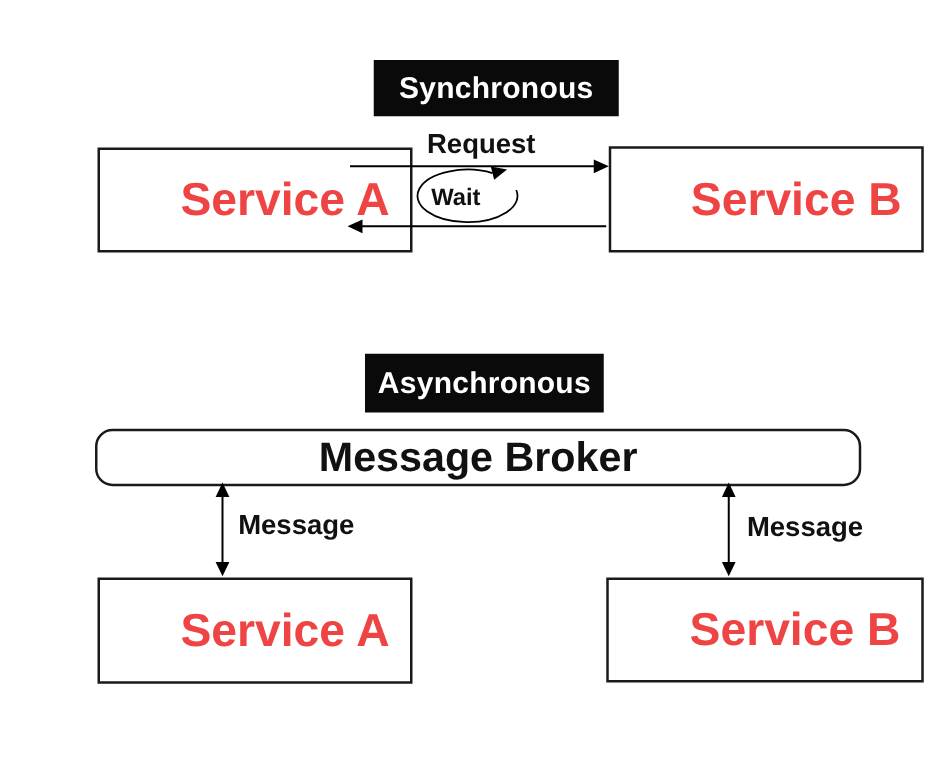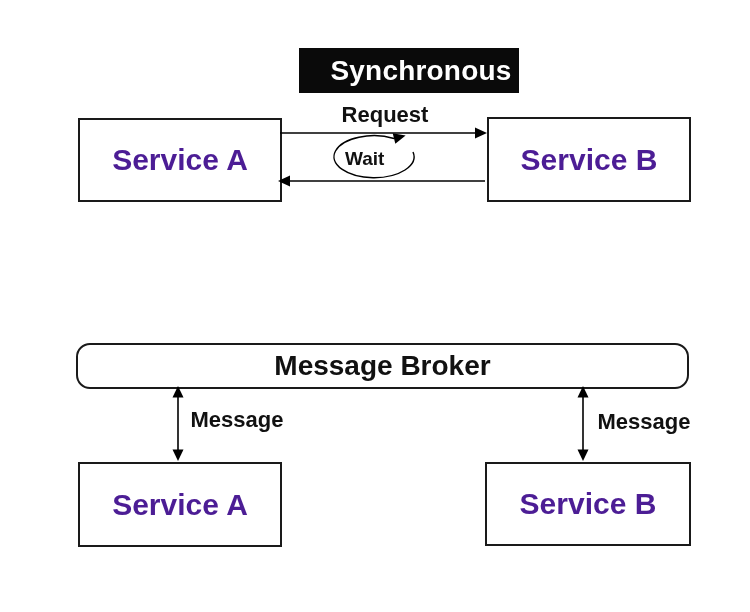--- a/index.html
+++ b/index.html
@@ -15,43 +15,43 @@
     background: #ffffff;
     overflow: hidden;
   }
   .abs { position: absolute; }
   .title-box {
     background: #0a0a0a;
     color: #ffffff;
     display: flex;
     align-items: center;
     justify-content: center;
-    font-size: 28px;
+    font-size: 24px;
     font-weight: 600;
     letter-spacing: 0.2px;
-    padding-left: 24px;
   }
   .service-box {
     background: #ffffff;
     border: 2px solid #1a1a1a;
     display: flex;
     align-items: center;
     justify-content: center;
-    font-size: 30px;
+    font-size: 37px;
     font-weight: 600;
-    color: #4c1d95;
+    color: #ef4444;
+    padding-left: 48px;
   }
   .broker-box {
     background: #ffffff;
     border: 2px solid #1a1a1a;
     border-radius: 14px;
     display: flex;
     align-items: center;
     justify-content: center;
-    font-size: 28px;
+    font-size: 33px;
     font-weight: 600;
     color: #111111;
   }
   .edge-label {
     font-size: 22px;
     font-weight: 600;
     color: #111111;
     text-align: center;
     white-space: nowrap;
   }
@@ -80,20 +80,21 @@
 
   <div class="abs service-box" style="left:78px; top:118px; width:200px; height:80px;">Service A</div>
 
   <div class="abs service-box" style="left:487px; top:117px; width:200px; height:81px;">Service B</div>
 
   <div class="abs edge-label" style="left:285px; top:102px; width:200px;">Request</div>
 
 
   <div class="abs wait-label" style="left:345px; top:148px; width:60px;">Wait</div>
 
+  <div class="abs title-box" style="left:292px; top:283px; width:191px; height:47px;">Asynchronous</div>
 
   <div class="abs broker-box" style="left:76px; top:343px; width:609px; height:42px;">Message Broker</div>
 
   <div class="abs edge-label" style="left:187px; top:407px; width:100px;">Message</div>
 
   <div class="abs edge-label" style="left:592px; top:409px; width:104px;">Message</div>
 
   <div class="abs service-box" style="left:78px; top:462px; width:200px; height:81px;">Service A</div>
 
   <div class="abs service-box" style="left:485px; top:462px; width:202px; height:80px;">Service B</div>

